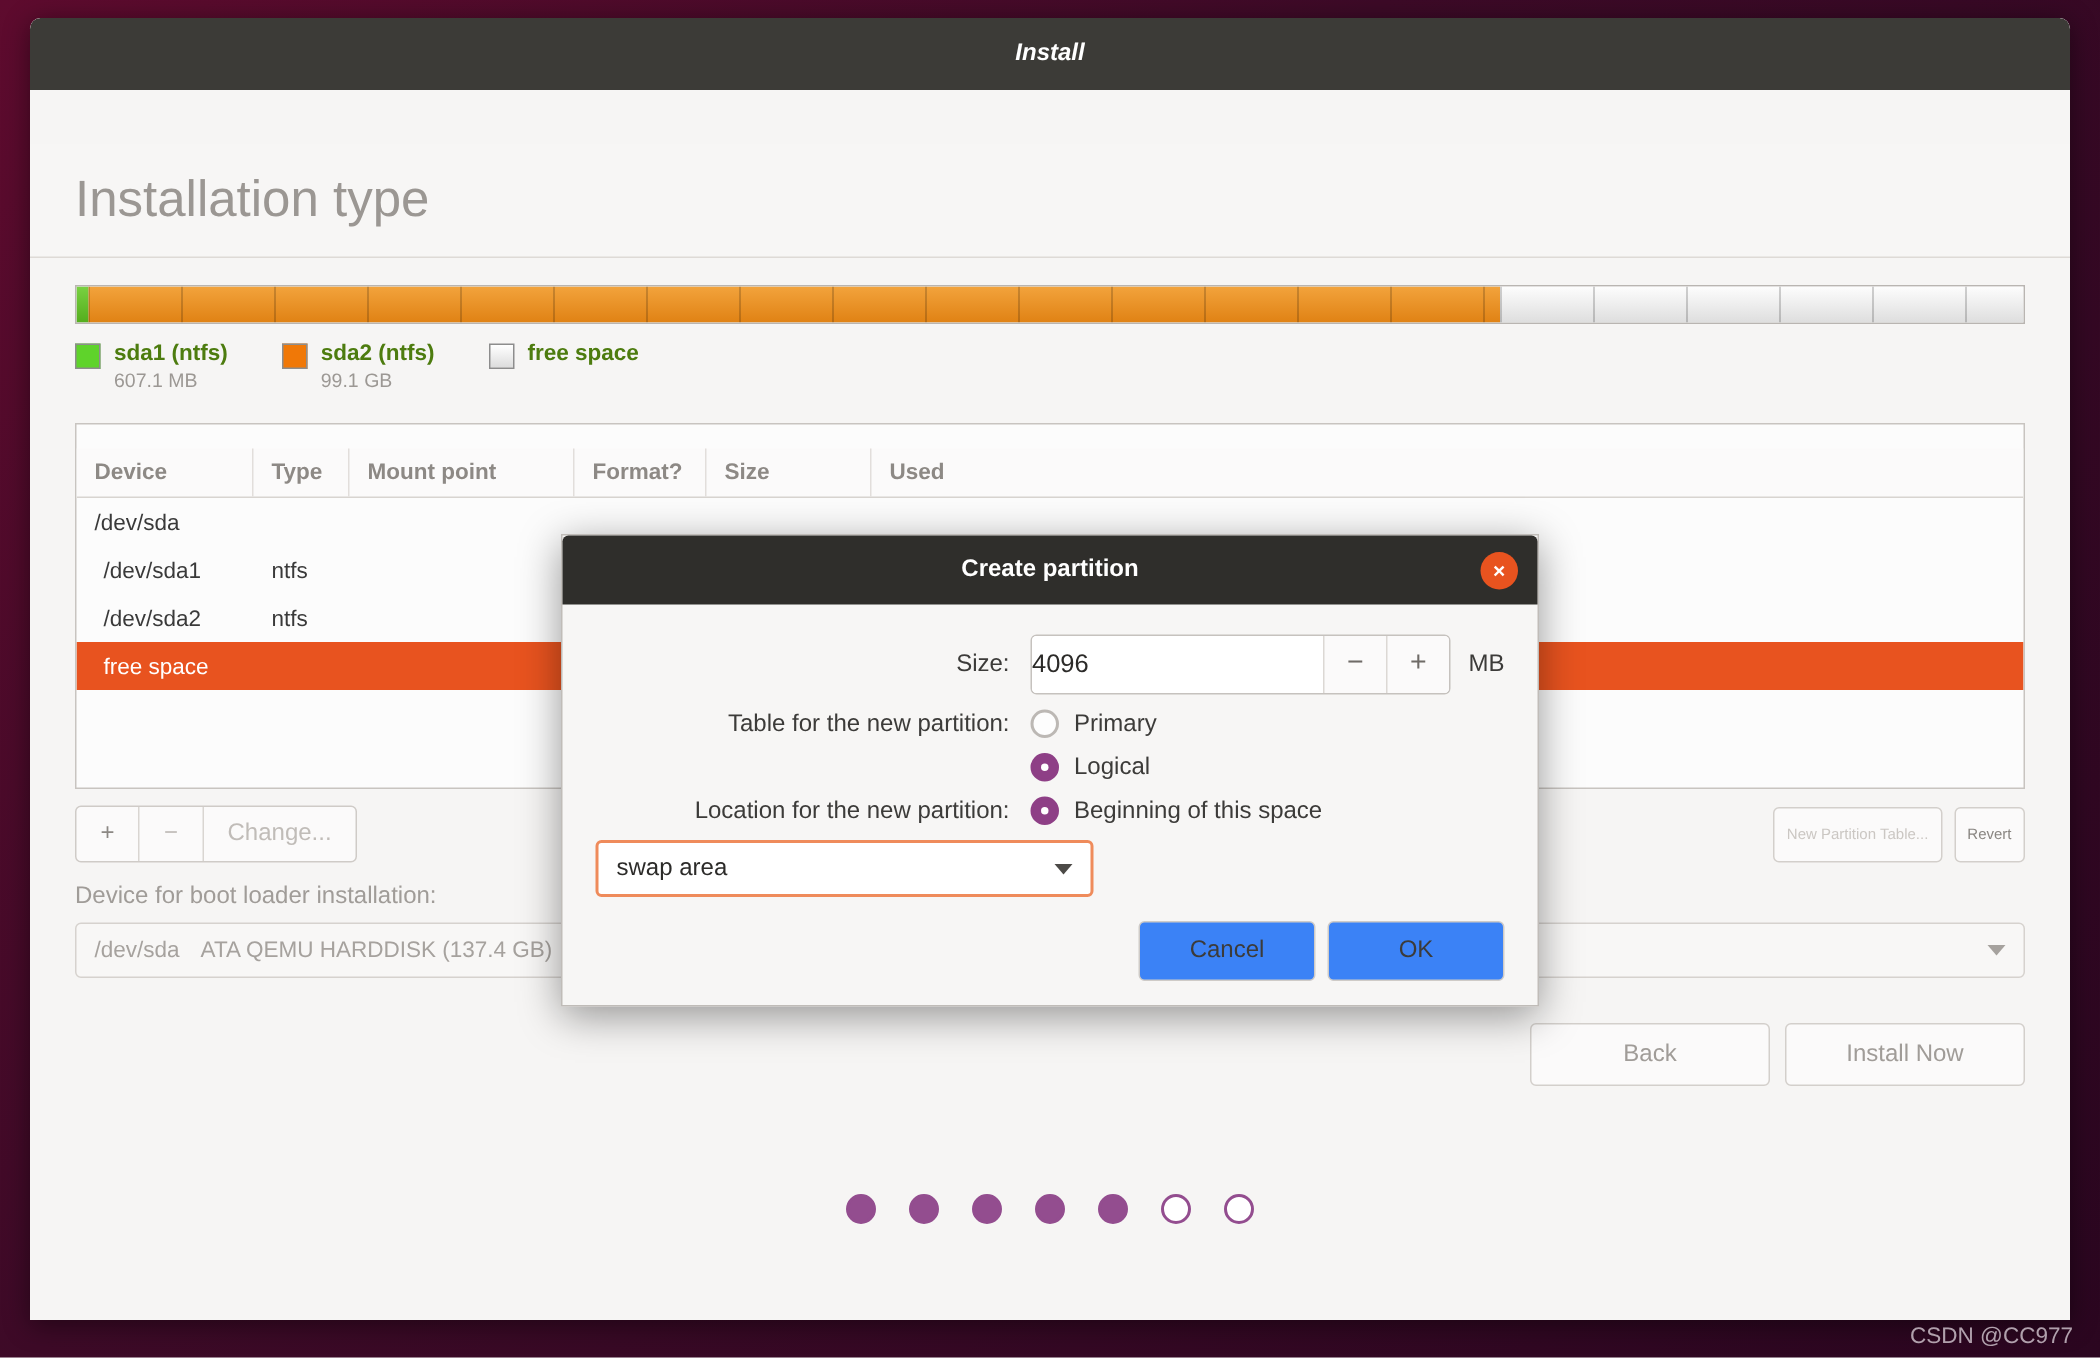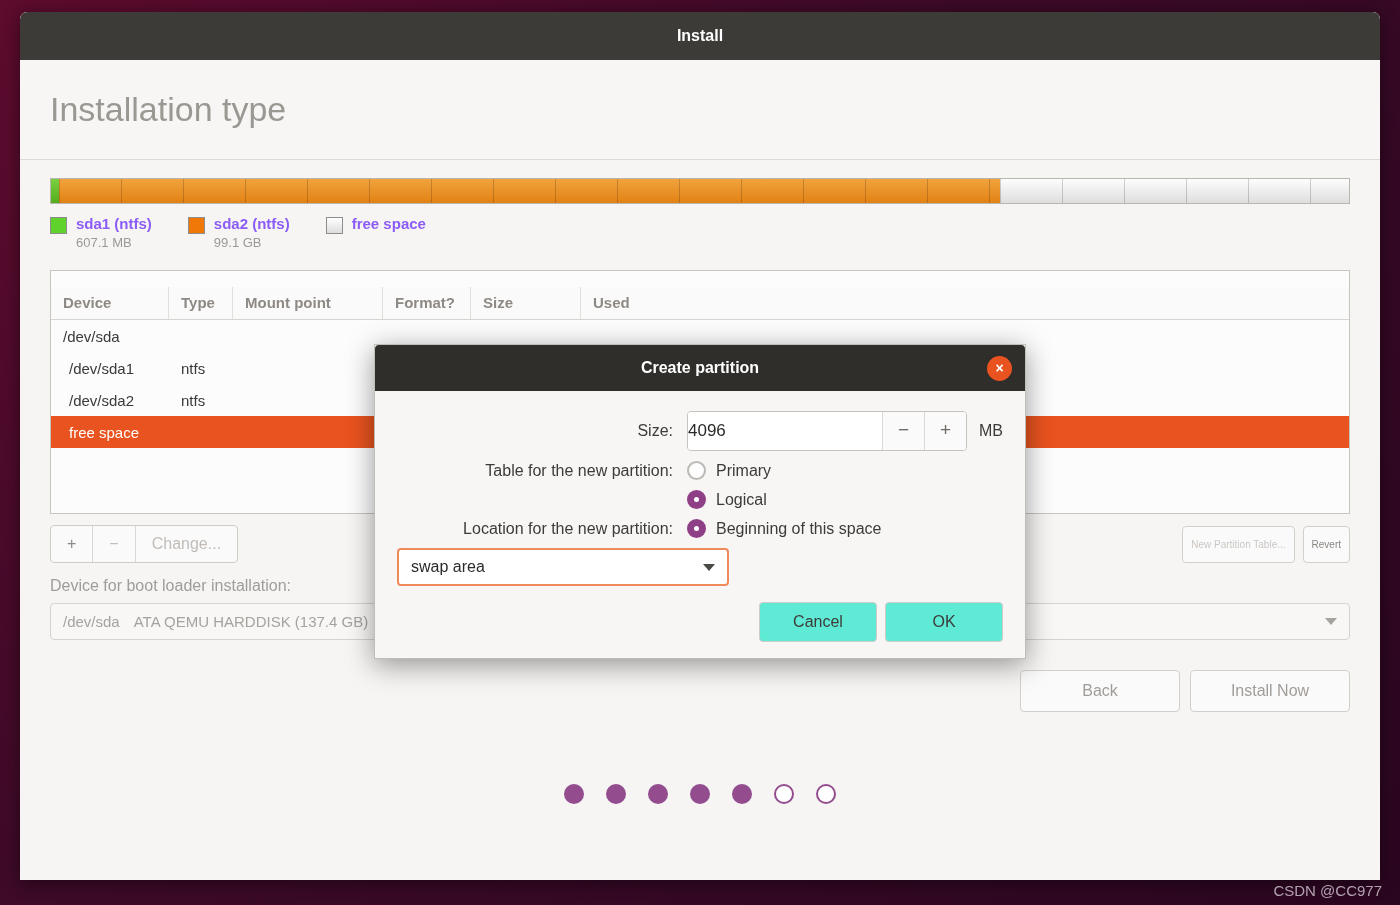--- a/index.html
+++ b/index.html
@@ -30,34 +30,36 @@
   }
 
   #titlebar {
     height: 48px;
     background: #3c3b37;
     border-radius: 7px 7px 0 0;
     display: flex;
     align-items: center;
     justify-content: center;
     position: relative;
+    font-style: italic;
   }
   #titlebar .title {
     color: #ffffff;
     font-size: 16px;
     font-weight: bold;
   }
 
   #page-header {
-    height: 100px;
+    height: 76px;
     background: #f7f6f5;
     border-bottom: 1px solid #dedad6;
     display: flex;
     align-items: center;
     padding-left: 30px;
+    margin-top: 36px;
   }
   #page-header .heading {
     font-size: 34px;
     color: #9b9793;
     font-weight: 300;
   }
 
   #content {
     position: relative;
     padding: 18px 30px 0 30px;
@@ -99,21 +101,21 @@
   .swatch {
     width: 17px; height: 17px;
     border: 1px solid #8d8d8d;
     margin-top: 3px;
     flex: none;
   }
   .swatch.green  { background: #5fd32b; }
   .swatch.orange { background: #f07807; }
   .swatch.freesp { background: linear-gradient(to bottom,#ffffff,#dcdcdc); }
   .legend-name {
-    font-size: 15px; font-weight: bold; color: #8b5cf6;
+    font-size: 15px; font-weight: bold; color: #4d7c0f;
     line-height: 19px;
   }
   .legend-size {
     font-size: 13px; color: #9c9894; line-height: 18px;
   }
 
   
   .table-wrap {
     border: 1px solid #c8c4c0;
     background: #fcfcfc;
@@ -392,21 +394,21 @@
     justify-content: flex-end;
     gap: 8px;
     margin-top: 16px;
   }
   .dlg-btn {
     width: 118px; height: 40px;
     line-height: 38px;
     text-align: center;
     border: 1px solid #cfcbc7;
     border-radius: 4px;
-    background: #5eead4;
+    background: #3b82f6;
     font-size: 16px;
     color: #3c3b39;
   }
 
   #watermark {
     position: absolute;
     right: 18px;
     bottom: 6px;
     font-size: 15px;
     color: #c9bcc6;

